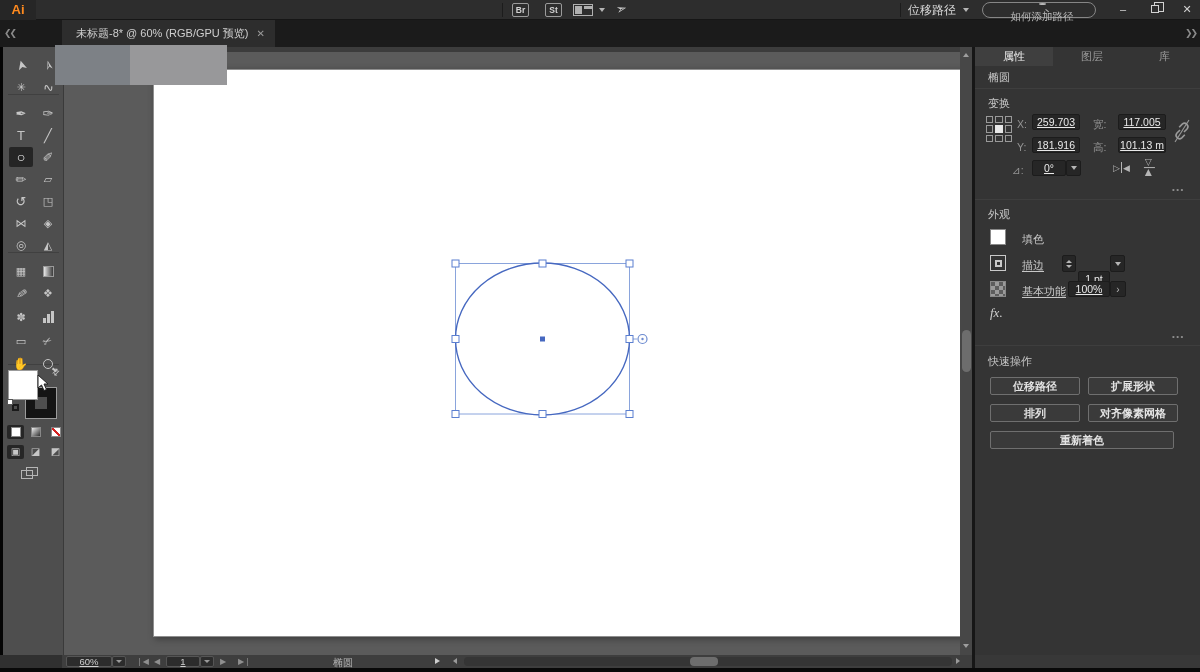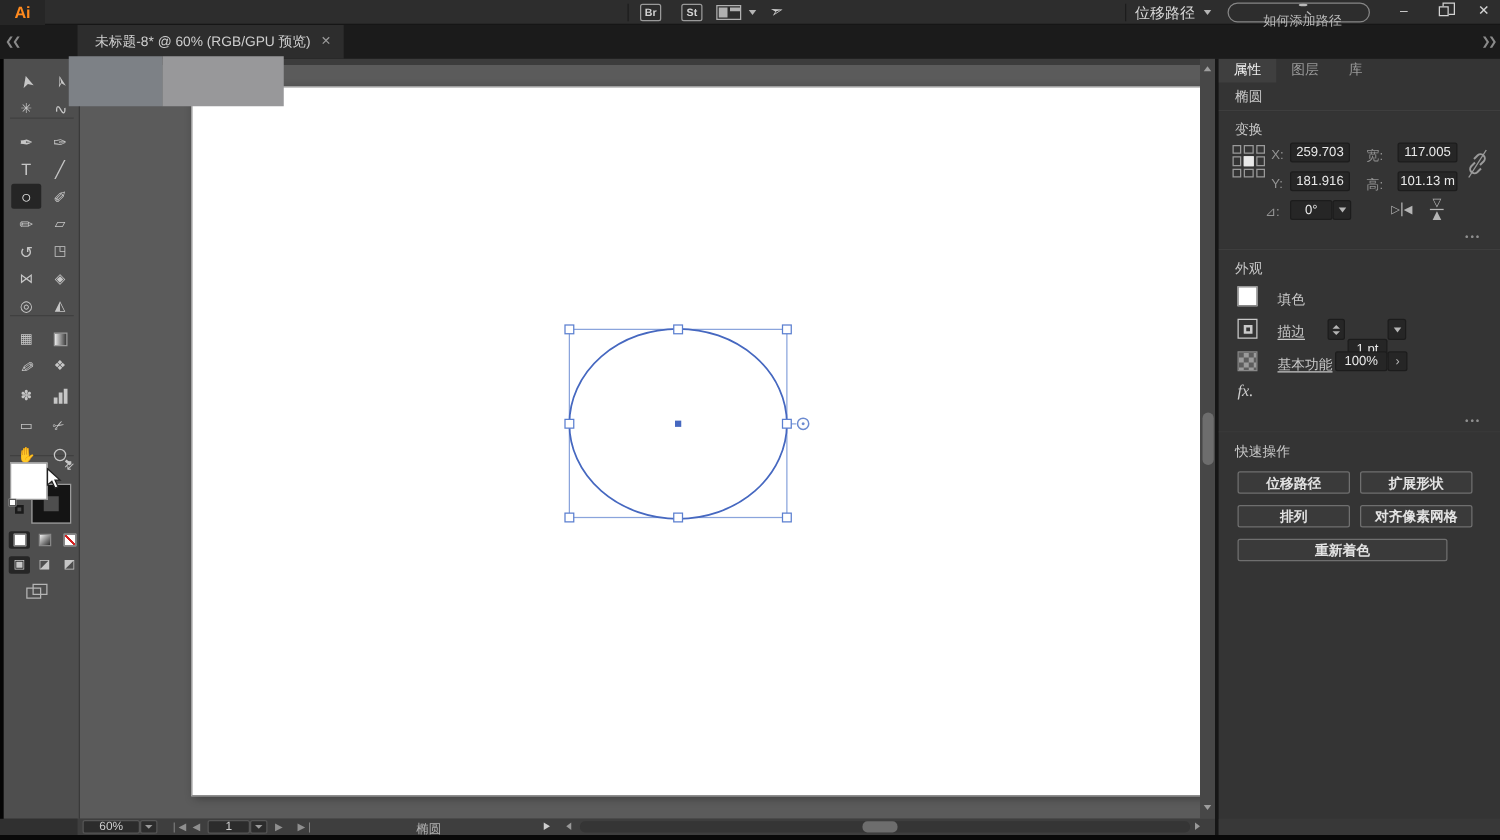--- a/index.html
+++ b/index.html
@@ -82,25 +82,25 @@
   #divider{position:absolute;left:972px;top:47px;width:3px;height:625px;background:#161616;z-index:7;}
 
   
   .overlay-box{position:absolute;z-index:50;}
   #overlay-a{left:55px;top:45px;width:75px;height:40px;background:#7d8186;}
   #overlay-b{left:130px;top:45px;width:97px;height:40px;background:#98989a;}
 
   
   #panel{position:absolute;left:975px;top:47px;width:225px;height:621px;background:#343434;z-index:8;}
   #panel-tabs{position:absolute;left:0;top:0;width:100%;height:19px;display:flex;}
-  .panel-tab{padding:0 12px;font-size:11px;line-height:19px;color:#9b9b9b;}
+  .panel-tab{padding:0 28px;font-size:11px;line-height:19px;color:#9b9b9b;}
   .panel-tab.active{background:#3f3f3f;color:#f2f2f2;}
   .p-label{position:absolute;font-size:11px;color:#c8c8c8;}
   .p-sep{position:absolute;left:0;width:225px;height:1px;background:#272727;border-bottom:1px solid #3e3e3e;}
-  .fld{position:absolute;background:#262626;border:1px solid #1c1c1c;color:#e9e9e9;font-size:10.5px;display:flex;align-items:center;justify-content:center;border-radius:2px;}
+  .fld{position:absolute;background:#262626;border:1px solid #1c1c1c;color:#e9e9e9;font-size:10.5px;display:flex;align-items:center;justify-content:center;border-radius:2px;text-decoration:underline;}
   .fld-lab{position:absolute;font-size:10.5px;color:#949494;}
   .dots{position:absolute;color:#8f8f8f;font-size:8px;letter-spacing:1.5px;}
   #ref-grid{position:absolute;left:11px;top:69px;width:26px;height:26px;display:grid;grid-template-columns:repeat(3,1fr);grid-template-rows:repeat(3,1fr);gap:2px;}
   #ref-grid i{border:1px solid #9a9a9a;background:none;}
   #ref-grid i.c{background:#e8e8e8;border-color:#e8e8e8;}
   .chev-box{position:absolute;background:#262626;border:1px solid #1c1c1c;display:flex;align-items:center;justify-content:center;border-radius:2px;}
   .flip{position:absolute;color:#b5b5b5;font-size:9px;display:flex;align-items:center;}
   .flip .bar{width:1px;height:11px;background:#b5b5b5;margin:0 1px;}
   #flip-v{transform:rotate(90deg);}
   .swatch{position:absolute;width:16px;height:16px;}
@@ -410,21 +410,21 @@
     <div id="fx-label" style="left:15px;top:258px">fx.</div>
     <div class="dots" style="left:197px;top:285px">•••</div>
     <div class="p-sep" style="top:298px"></div>
 
     <div class="p-label" style="left:13px;top:307px">快速操作</div>
     <div id="qa-container">
         <div class="qa-btn" style="left: 15px; top: 330px; width: 90px;">位移路径</div>
         <div class="qa-btn" style="left: 113px; top: 330px; width: 90px;">扩展形状</div>
         <div class="qa-btn" style="left: 15px; top: 357px; width: 90px;">排列</div>
         <div class="qa-btn" style="left: 113px; top: 357px; width: 90px;">对齐像素网格</div>
-        <div class="qa-btn" style="left: 15px; top: 384px; width: 168px;">重新着色</div>
+        <div class="qa-btn" style="left: 15px; top: 384px; width: 184px;">重新着色</div>
       </div>
   </div>
 
   <div id="below-toolbar"></div>
   <div id="statusbar">
     <div class="fld" style="left:4px;top:1px;width:46px;height:11px">60%</div>
     <div class="chev-box" style="left:50px;top:1px;width:14px;height:11px;background:#2c2c2c;border-color:#555">
         <i class="chev-down" style="border-top-color:#9a9a9a;border-left-width:3px;border-right-width:3px;border-top-width:3.5px"></i>
       </div>
     <span class="nav-glyph" style="left:74px">❘◀</span>

